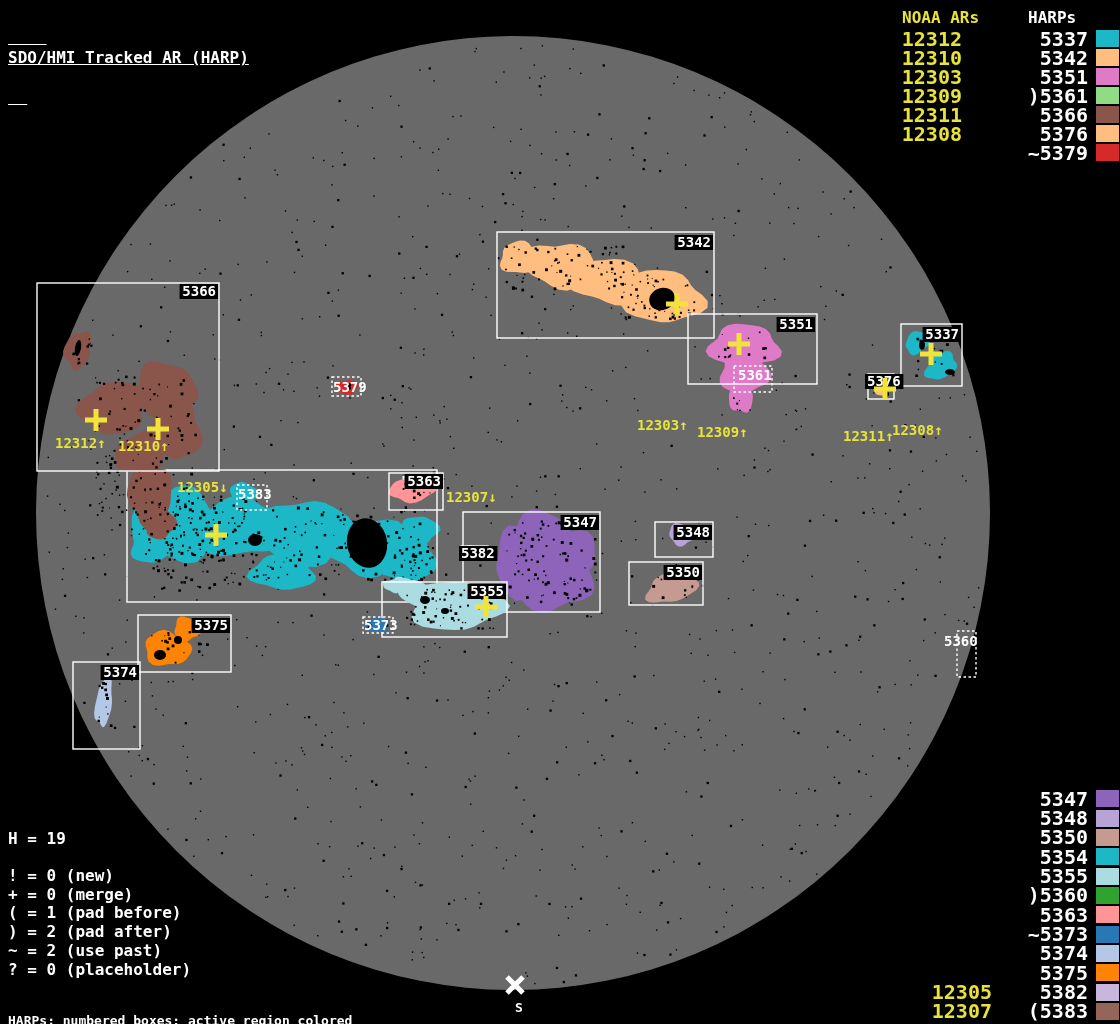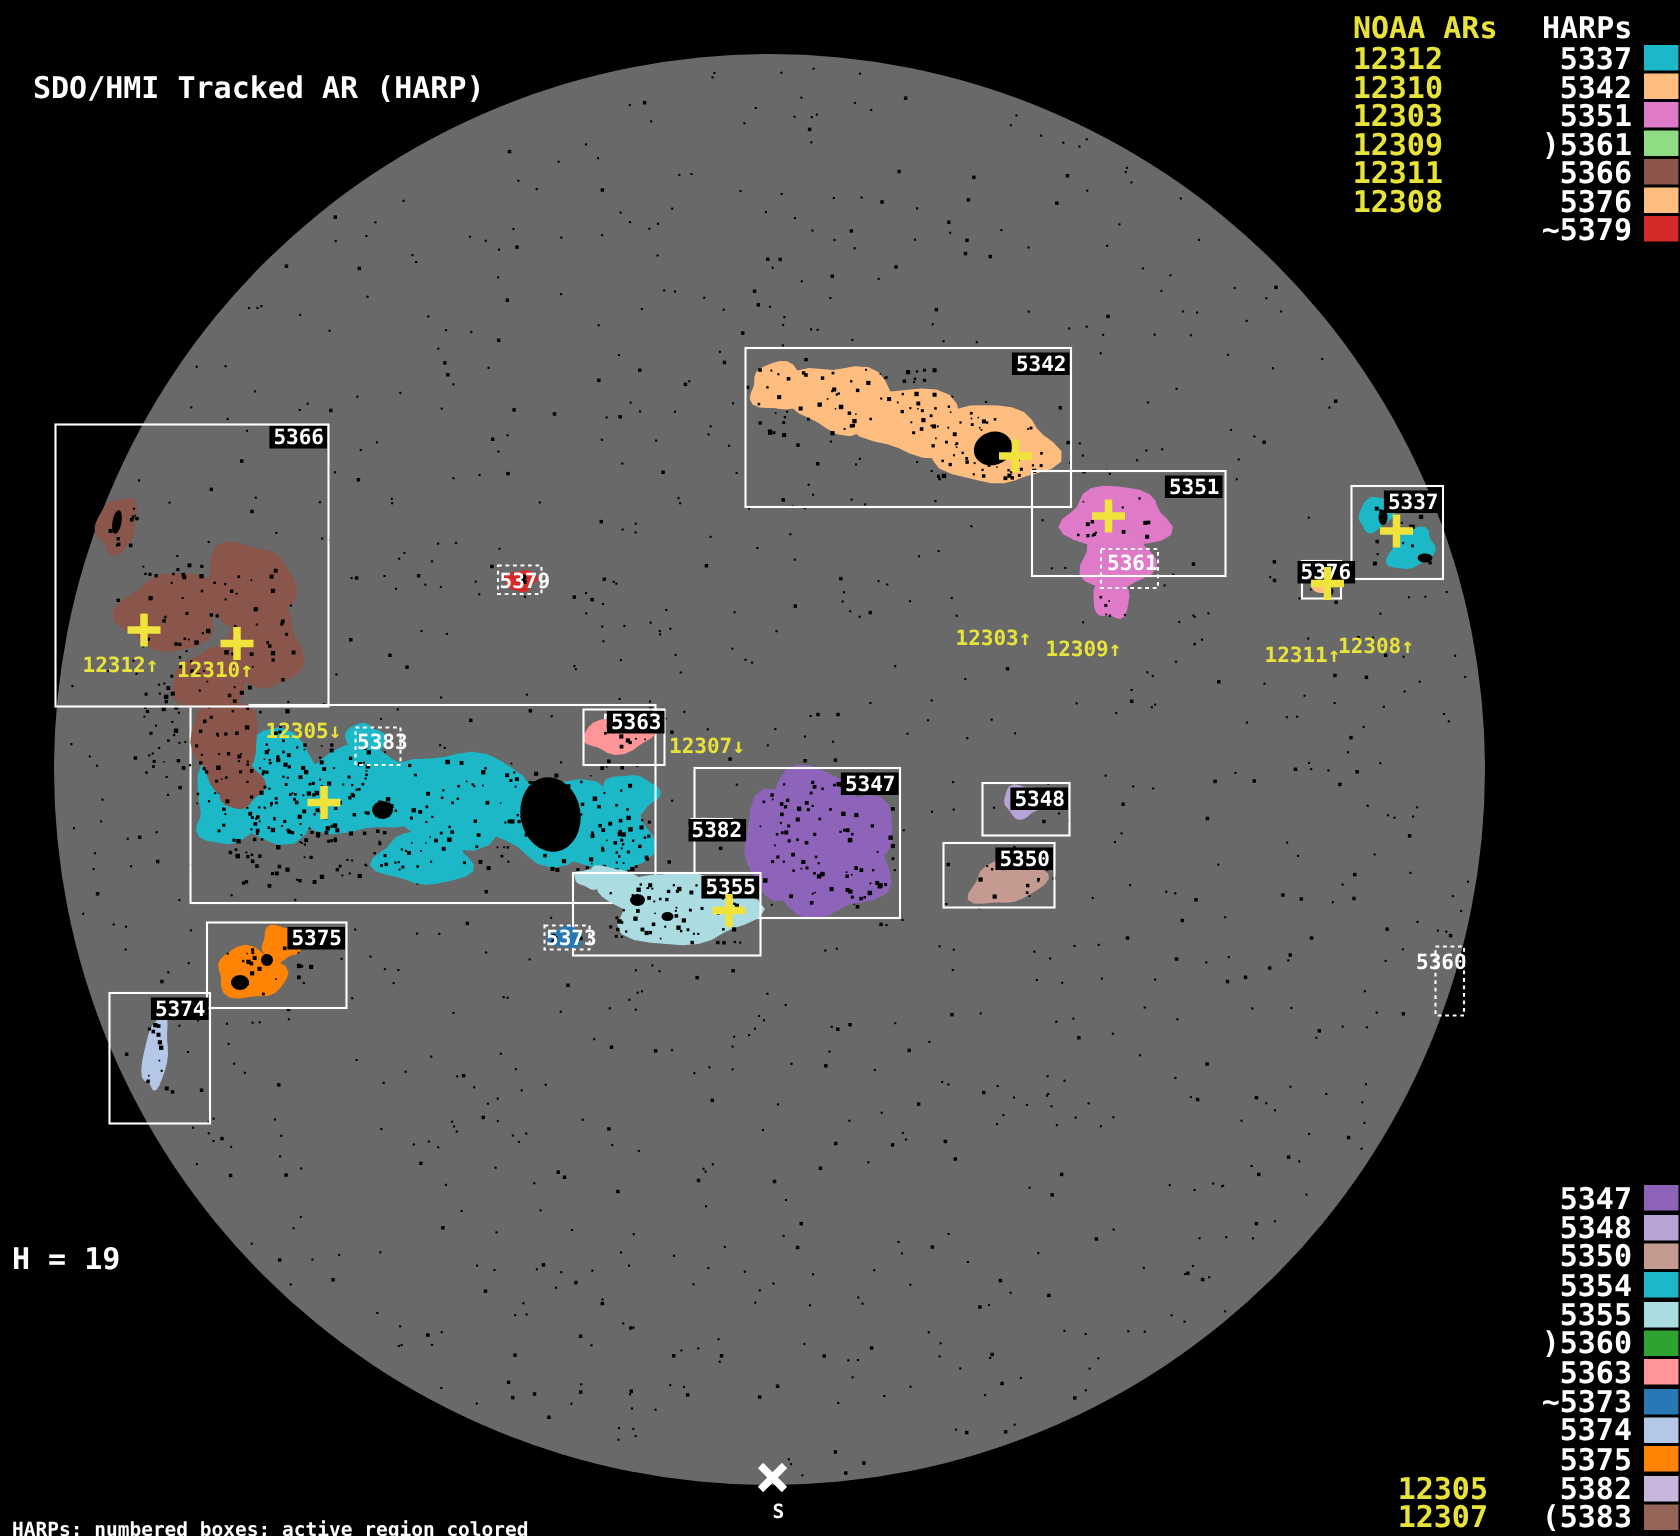--- a/index.html
+++ b/index.html
@@ -1,21 +1,21 @@
 <!DOCTYPE html>
 <html><head>
 <meta charset="utf-8">
 <style>
   html,body{margin:0;padding:0;background:#000;width:1120px;height:1024px;overflow:hidden;}
   #stage{position:relative;width:1120px;height:1024px;background:#000;
          font-family:"DejaVu Sans Mono",monospace;font-weight:bold;}
   #scene{position:absolute;left:0;top:0;}
   svg text{font-family:"DejaVu Sans Mono",monospace;font-weight:bold;}
   .txt{position:absolute;white-space:pre;color:#fff;}
-  .big{font-size:20px;line-height:20px;}
+  .big{font-size:16px;line-height:20px;}
   .yellow{color:#e8e33a;}
   .legend-row{display:flex;align-items:center;height:19px;}
   .legend-row .noaa{color:#e8e33a;text-align:right;font-size:20px;}
   .legend-row .harp{color:#fff;text-align:right;font-size:20px;}
   .legend-row .swatch{width:23px;height:17px;margin-left:8px;}
   .small{font-size:13px;line-height:12px;}
 </style>
 </head>
 <body>
 
@@ -2136,31 +2136,32 @@
       <text x="177" y="492" fill="#e8e33a" font-size="14">12305↓</text>
       <text x="446" y="502" fill="#e8e33a" font-size="14">12307↓</text>
       <text x="637" y="430" fill="#e8e33a" font-size="14">12303↑</text>
       <text x="697" y="437" fill="#e8e33a" font-size="14">12309↑</text>
       <text x="843" y="441" fill="#e8e33a" font-size="14">12311↑</text>
       <text x="892" y="435" fill="#e8e33a" font-size="14">12308↑</text>
       <path d="M507 977l16 16M523 977l-16 16" stroke="#fff" stroke-width="5" fill="none"></path>
       <text x="519" y="1012" text-anchor="middle" fill="#fff" font-size="13">S</text>
     </svg>
 
-  <div class="txt big" style="left:22px;top:8px;">
+  <div class="txt big" style="left:8px;top:8px;text-decoration:underline;">
     <div>SDO/HMI Tracked AR (HARP)</div>
   </div>
 
   <div class="txt big yellow" style="left:902px;top:8px;">NOAA ARs</div>
   <div class="txt big" style="left:1028px;top:8px;">HARPs</div>
 
   <div class="txt" style="left:896px;top:29px;" id="legend-top"><div class="legend-row" style="height: 19px;"><span class="noaa" style="width: 66px;">12312</span><span class="harp" style="width: 126px;">5337</span><span class="swatch" style="background: rgb(29, 184, 200);"></span></div><div class="legend-row" style="height: 19px;"><span class="noaa" style="width: 66px;">12310</span><span class="harp" style="width: 126px;">5342</span><span class="swatch" style="background: rgb(255, 189, 128);"></span></div><div class="legend-row" style="height: 19px;"><span class="noaa" style="width: 66px;">12303</span><span class="harp" style="width: 126px;">5351</span><span class="swatch" style="background: rgb(222, 122, 200);"></span></div><div class="legend-row" style="height: 19px;"><span class="noaa" style="width: 66px;">12309</span><span class="harp" style="width: 126px;">)5361</span><span class="swatch" style="background: rgb(144, 220, 133);"></span></div><div class="legend-row" style="height: 19px;"><span class="noaa" style="width: 66px;">12311</span><span class="harp" style="width: 126px;">5366</span><span class="swatch" style="background: rgb(138, 86, 76);"></span></div><div class="legend-row" style="height: 19px;"><span class="noaa" style="width: 66px;">12308</span><span class="harp" style="width: 126px;">5376</span><span class="swatch" style="background: rgb(255, 189, 128);"></span></div><div class="legend-row" style="height: 19px;"><span class="noaa" style="width: 66px;"></span><span class="harp" style="width: 126px;">~5379</span><span class="swatch" style="background: rgb(214, 41, 41);"></span></div></div>
 
   <div class="txt" style="left:896px;top:789px;" id="legend-bottom"><div class="legend-row" style="height: 19.35px;"><span class="noaa" style="width: 96px;"></span><span class="harp" style="width: 96px;">5347</span><span class="swatch" style="background: rgb(141, 100, 185);"></span></div><div class="legend-row" style="height: 19.35px;"><span class="noaa" style="width: 96px;"></span><span class="harp" style="width: 96px;">5348</span><span class="swatch" style="background: rgb(183, 163, 214);"></span></div><div class="legend-row" style="height: 19.35px;"><span class="noaa" style="width: 96px;"></span><span class="harp" style="width: 96px;">5350</span><span class="swatch" style="background: rgb(196, 154, 145);"></span></div><div class="legend-row" style="height: 19.35px;"><span class="noaa" style="width: 96px;"></span><span class="harp" style="width: 96px;">5354</span><span class="swatch" style="background: rgb(29, 184, 200);"></span></div><div class="legend-row" style="height: 19.35px;"><span class="noaa" style="width: 96px;"></span><span class="harp" style="width: 96px;">5355</span><span class="swatch" style="background: rgb(171, 220, 226);"></span></div><div class="legend-row" style="height: 19.35px;"><span class="noaa" style="width: 96px;"></span><span class="harp" style="width: 96px;">)5360</span><span class="swatch" style="background: rgb(47, 163, 47);"></span></div><div class="legend-row" style="height: 19.35px;"><span class="noaa" style="width: 96px;"></span><span class="harp" style="width: 96px;">5363</span><span class="swatch" style="background: rgb(255, 149, 150);"></span></div><div class="legend-row" style="height: 19.35px;"><span class="noaa" style="width: 96px;"></span><span class="harp" style="width: 96px;">~5373</span><span class="swatch" style="background: rgb(39, 120, 181);"></span></div><div class="legend-row" style="height: 19.35px;"><span class="noaa" style="width: 96px;"></span><span class="harp" style="width: 96px;">5374</span><span class="swatch" style="background: rgb(180, 199, 231);"></span></div><div class="legend-row" style="height: 19.35px;"><span class="noaa" style="width: 96px;"></span><span class="harp" style="width: 96px;">5375</span><span class="swatch" style="background: rgb(255, 132, 5);"></span></div><div class="legend-row" style="height: 19.35px;"><span class="noaa" style="width: 96px;">12305</span><span class="harp" style="width: 96px;">5382</span><span class="swatch" style="background: rgb(201, 182, 221);"></span></div><div class="legend-row" style="height: 19.35px;"><span class="noaa" style="width: 96px;">12307</span><span class="harp" style="width: 96px;">(5383</span><span class="swatch" style="background: rgb(150, 101, 90);"></span></div></div>
 
   <div class="txt big" style="left:8px;top:829px;">H = 19</div>
+  <div class="txt big" style="left:8px;top:867px;line-height:18.7px;" id="stats-lines"><div>! = 0 (new)</div><div>+ = 0 (merge)</div><div>( = 1 (pad before)</div><div>) = 2 (pad after)</div><div>~ = 2 (use past)</div><div>? = 0 (placeholder)</div></div>
 
   <div class="txt small" style="left:8px;top:991px;">
     <div>HARPs: numbered boxes; active region colored</div>
     
   </div>
 
 </div>
 
 </body></html>

